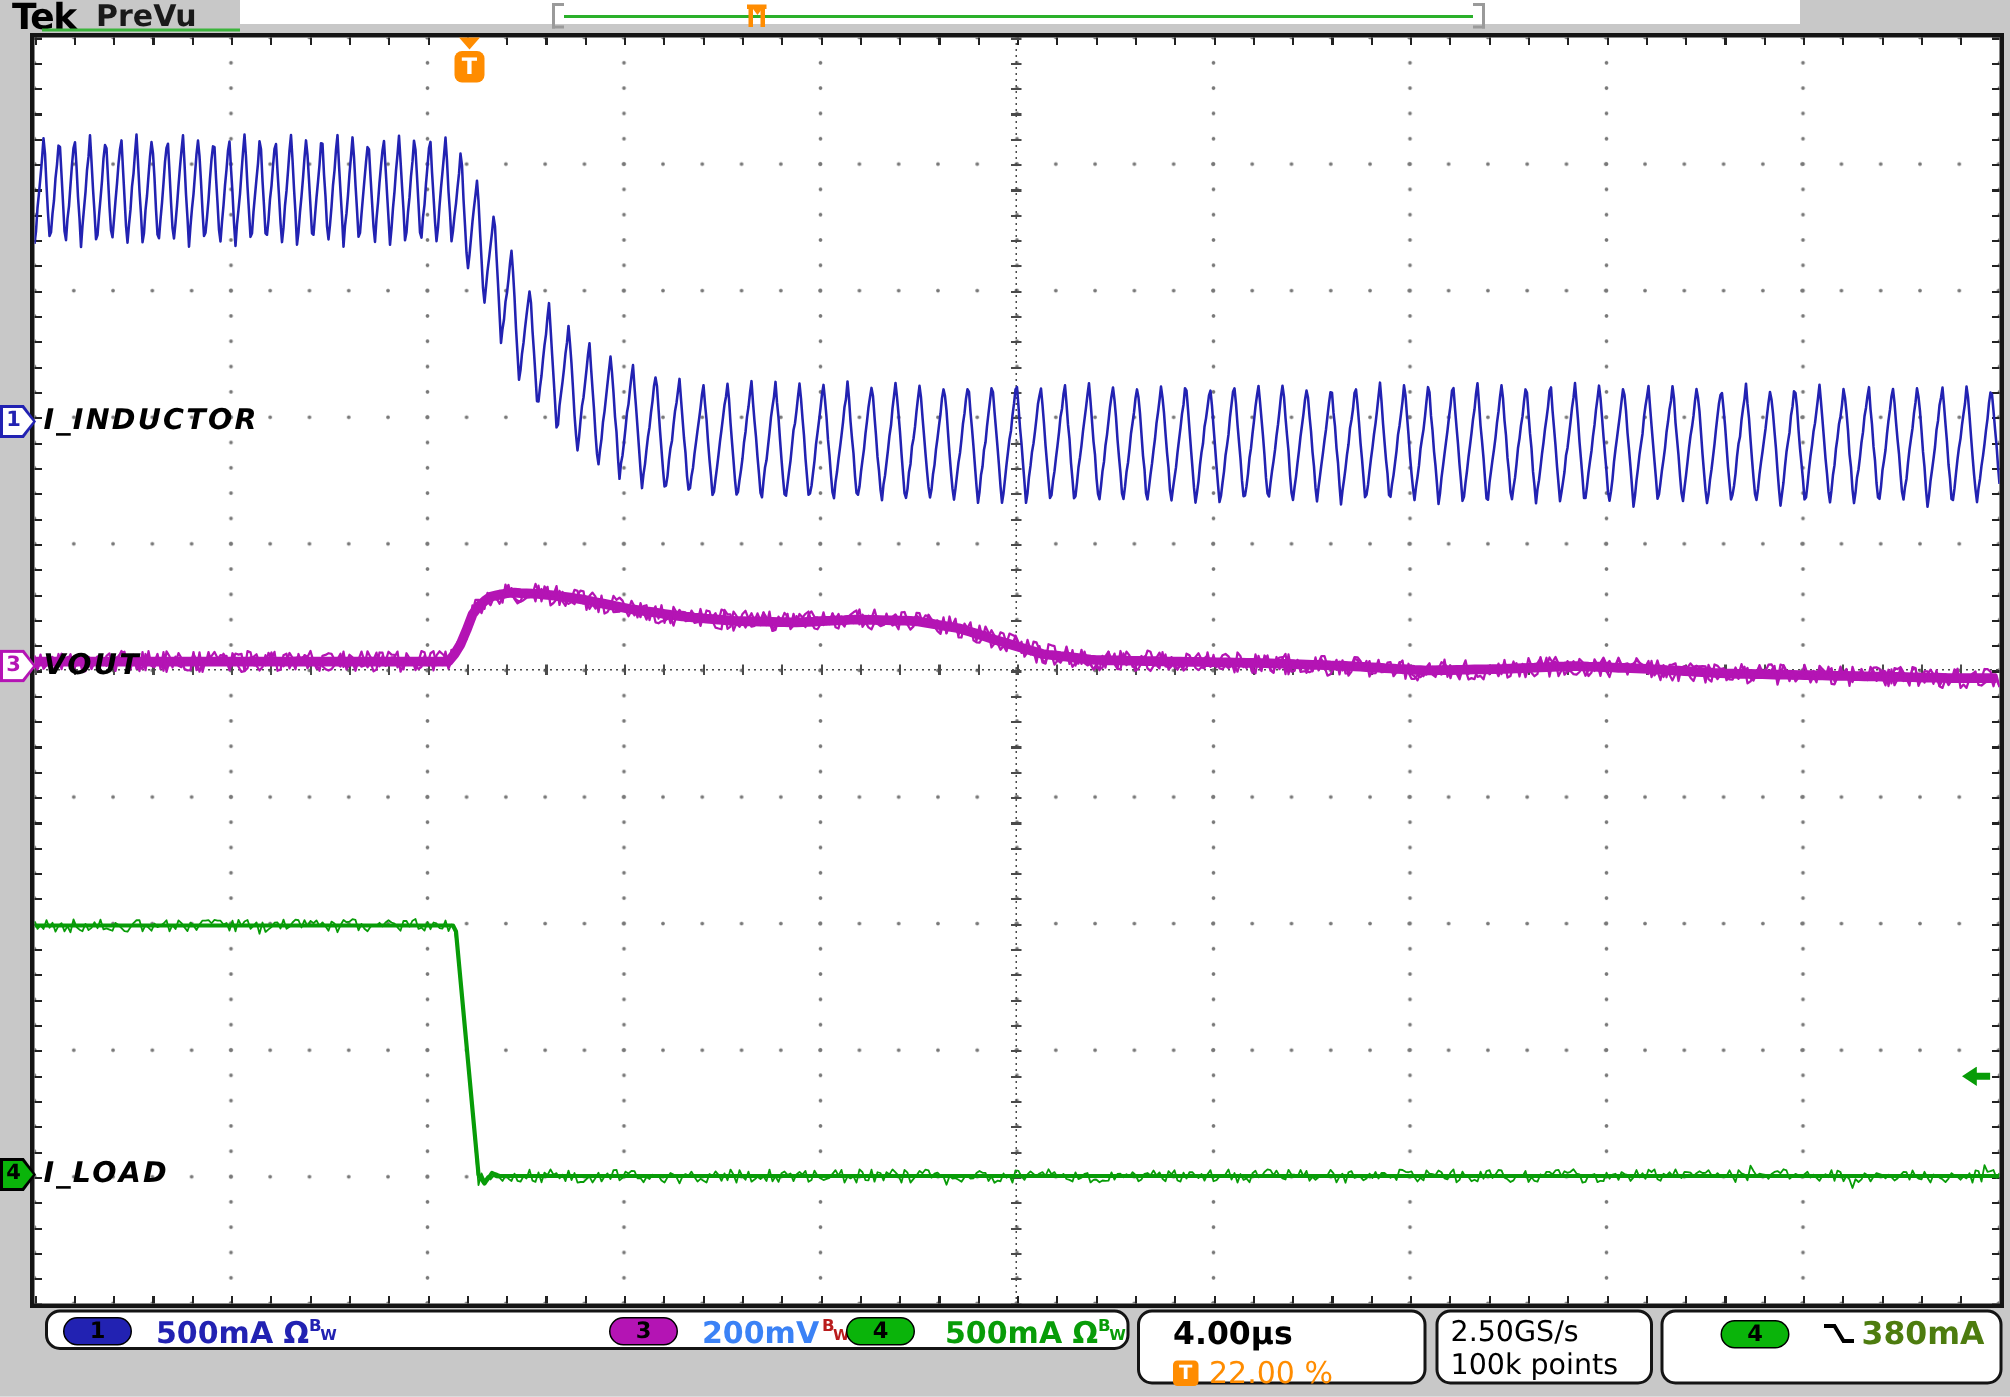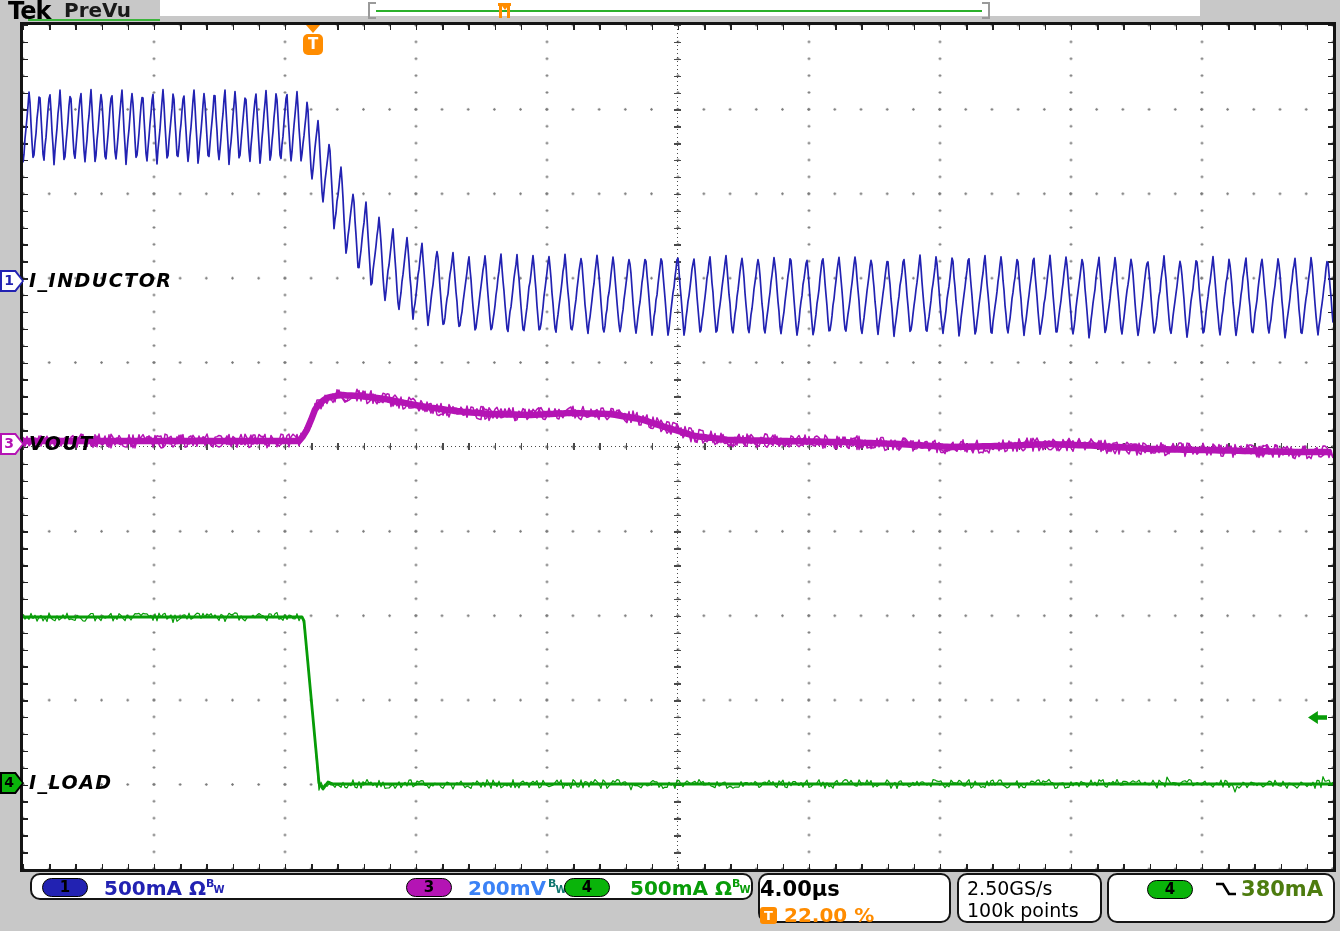--- a/index.html
+++ b/index.html
@@ -68,36 +68,36 @@
   .chlabel { position:absolute; left:29px; font-size:19px; font-weight:bold; color:#000; letter-spacing:1.5px;font-style:italic; }
 
   
   .trig-arrow { position:absolute; left:1308px; top:711px; width:19px; height:13px; background:#089c08;
     clip-path:polygon(0 50%, 52% 0, 52% 32%, 100% 32%, 100% 68%, 52% 68%, 52% 100%); }
 
   
   .statusbar { position:absolute; left:0; top:872px; width:1340px; height:59px; background:#c8c8c8; }
   .sbox { position:absolute; background:#fff; border:2px solid #141414; border-radius:10px; }
   .channels-box { left:30px; top:1px; width:723px; height:27px; }
-  .time-box { left:758px; top:1px; width:193px; height:50px; padding:2px 0; }
+  .time-box { left:758px; top:1px; width:193px; height:50px; padding:2px 22px; }
   .rate-box { left:957px; top:1px; width:145px; height:50px; padding:2px 8px; }
   .trig-box { left:1107px; top:1px; width:228px; height:50px; padding:2px 10px; }
 
   .oval { position:absolute; top:3px; width:46px; height:19px; border-radius:10px; border:1.5px solid #000;
           text-align:center; font-size:15px; font-weight:bold; line-height:17px; color:#000; }
   .sb-text { position:absolute; top:1px; font-size:20px; font-weight:bold; white-space:nowrap; }
   .bw { font-weight:bold; }
   .bw .b { font-size:11px; vertical-align:8px; }
   .bw .w { font-size:10px; vertical-align:2px; margin-left:-1px; }
 
   .tb-line1 { font-size:21px; font-weight:bold; color:#000; }
   .tb-line2 { margin-top:2px; display:flex; align-items:center; gap:7px; }
   .tb-tbadge { width:17px; height:17px; background:#ff8c00; border-radius:3px; color:#fff;
                font-weight:bold; font-size:13px; text-align:center; line-height:17px; }
-  .tb-pct { font-size:20px; font-weight:bold; color:#ff8c00; }
+  .tb-pct { font-size:20px; font-weight:normal; color:#ff8c00; }
 
   .rate-line { font-size:19px; font-weight:normal; color:#000; line-height:22px; }
 
   .trig-row { display:flex; align-items:center; height:24px; }
   .trig-row .oval4 { position:static; display:inline-block; width:46px; height:19px; border-radius:10px;
       border:1.5px solid #000; background:#0ab40a; text-align:center; font-size:15px; font-weight:bold;
       line-height:17px; color:#000; margin-left:28px; }
   .slope-icon { margin-left:22px; }
   .trig-level { margin-left:auto; font-size:21px; font-weight:bold; color:#4d7c0f; }
 </style>
@@ -176,21 +176,21 @@
 
   <div class="trig-arrow"></div>
 
   <div class="statusbar">
     <div class="sbox channels-box">
       <span class="oval" style="left:10px; background:#2222b2;">1</span>
       <span class="sb-text" style="left:72px; color:#2222b2;"><span>500mA</span> <span>Ω</span><span class="bw"><span class="b">B</span><span class="w">W</span></span></span>
 
       <span class="oval" style="left:374px; background:#b414b4;">3</span>
       <span class="sb-text" style="left:436px; color:#3b82f6;"><span>200mV</span></span>
-      <span class="sb-text bw" style="left:516px; color:#0f766e;"><span class="b">B</span><span class="w">W</span></span>
+      <span class="sb-text bw" style="left:516px; color:#b91c1c;"><span class="b">B</span><span class="w">W</span></span>
 
       <span class="oval" style="left:532px; background:#0ab40a;">4</span>
       <span class="sb-text" style="left:598px; color:#089c08;"><span>500mA</span> <span>Ω</span><span class="bw"><span class="b">B</span><span class="w">W</span></span></span>
     </div>
 
     <div class="sbox time-box">
       <div class="tb-line1">4.00μs</div>
       <div class="tb-line2">
         <span class="tb-tbadge">T</span>
         <span class="tb-pct">22.00 %</span>

